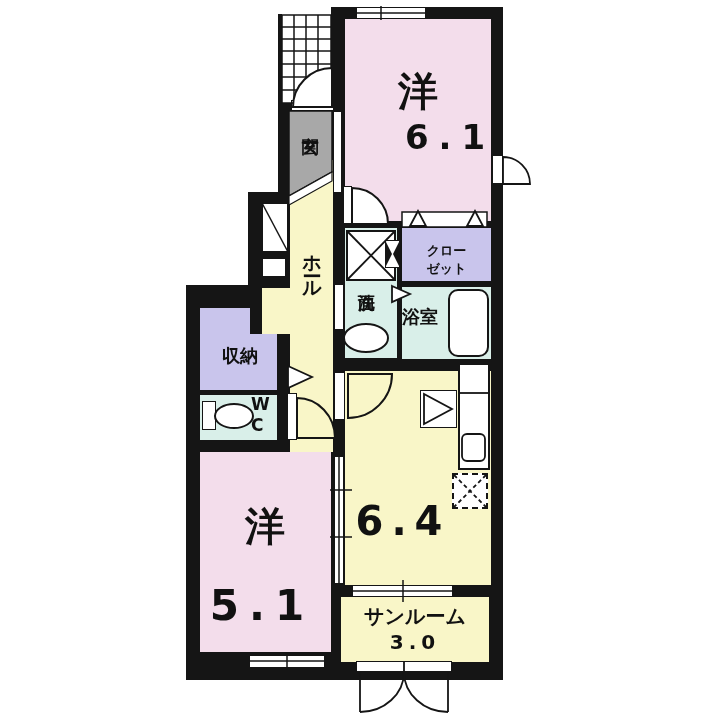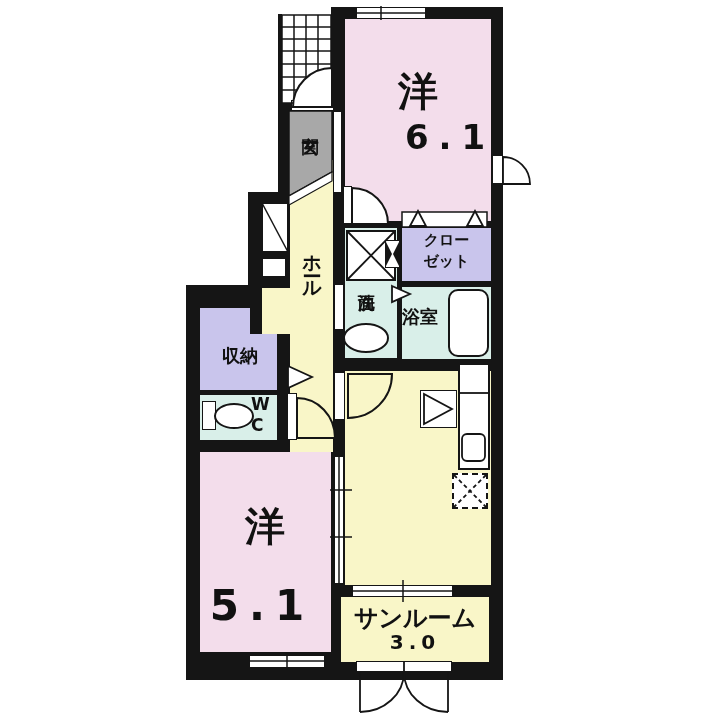--- a/index.html
+++ b/index.html
@@ -150,30 +150,31 @@
 
   <div class="lbl ctr" style="left:345px;top:70px;width:146px;font-size:40px;">洋</div>
   <div class="lbl ctr" style="left:341px;top:120px;width:146px;font-size:34px;letter-spacing:10px;margin-left:36px;">6.1</div>
 
   <div class="lbl vert" style="left:301px;top:124px;font-size:17px;">玄関</div>
 
   <div class="lbl vert" style="left:302px;top:242px;font-size:19px;">ホール</div>
 
   <div class="lbl vert" style="left:357px;top:280px;font-size:17px;">洗面</div>
 
-  <div class="lbl ctr" style="left:402px;top:230px;width:89px;font-size:15px;line-height:1.4;">クロー
+  <div class="lbl ctr" style="left:402px;top:242px;width:89px;font-size:13px;line-height:1.4;">クロー
 ゼット</div>
 
   <div class="lbl" style="left:402px;top:308px;font-size:18px;">浴室</div>
 
   <div class="lbl" style="left:222px;top:347px;font-size:18px;text-align:right;">収納</div>
 
   <div class="lbl" style="left:251px;top:394px;font-size:17px;line-height:1.25;">W
 C</div>
 
+  <div class="lbl ctr" style="left:330px;top:500px;width:146px;font-size:40px;letter-spacing:8px;">6.4</div>
 
   <div class="lbl ctr" style="left:195px;top:505px;width:140px;font-size:40px;">洋</div>
   <div class="lbl ctr" style="left:192px;top:584px;width:140px;font-size:42px;letter-spacing:10px;">5.1</div>
 
-  <div class="lbl ctr" style="left:341px;top:606px;width:148px;font-size:24px;">サンルーム</div>
+  <div class="lbl ctr" style="left:341px;top:606px;width:148px;font-size:20px;">サンルーム</div>
   <div class="lbl ctr" style="left:341px;top:632px;width:148px;font-size:20px;letter-spacing:5px;">3.0</div>
 
 </div>
 
 </body></html>

